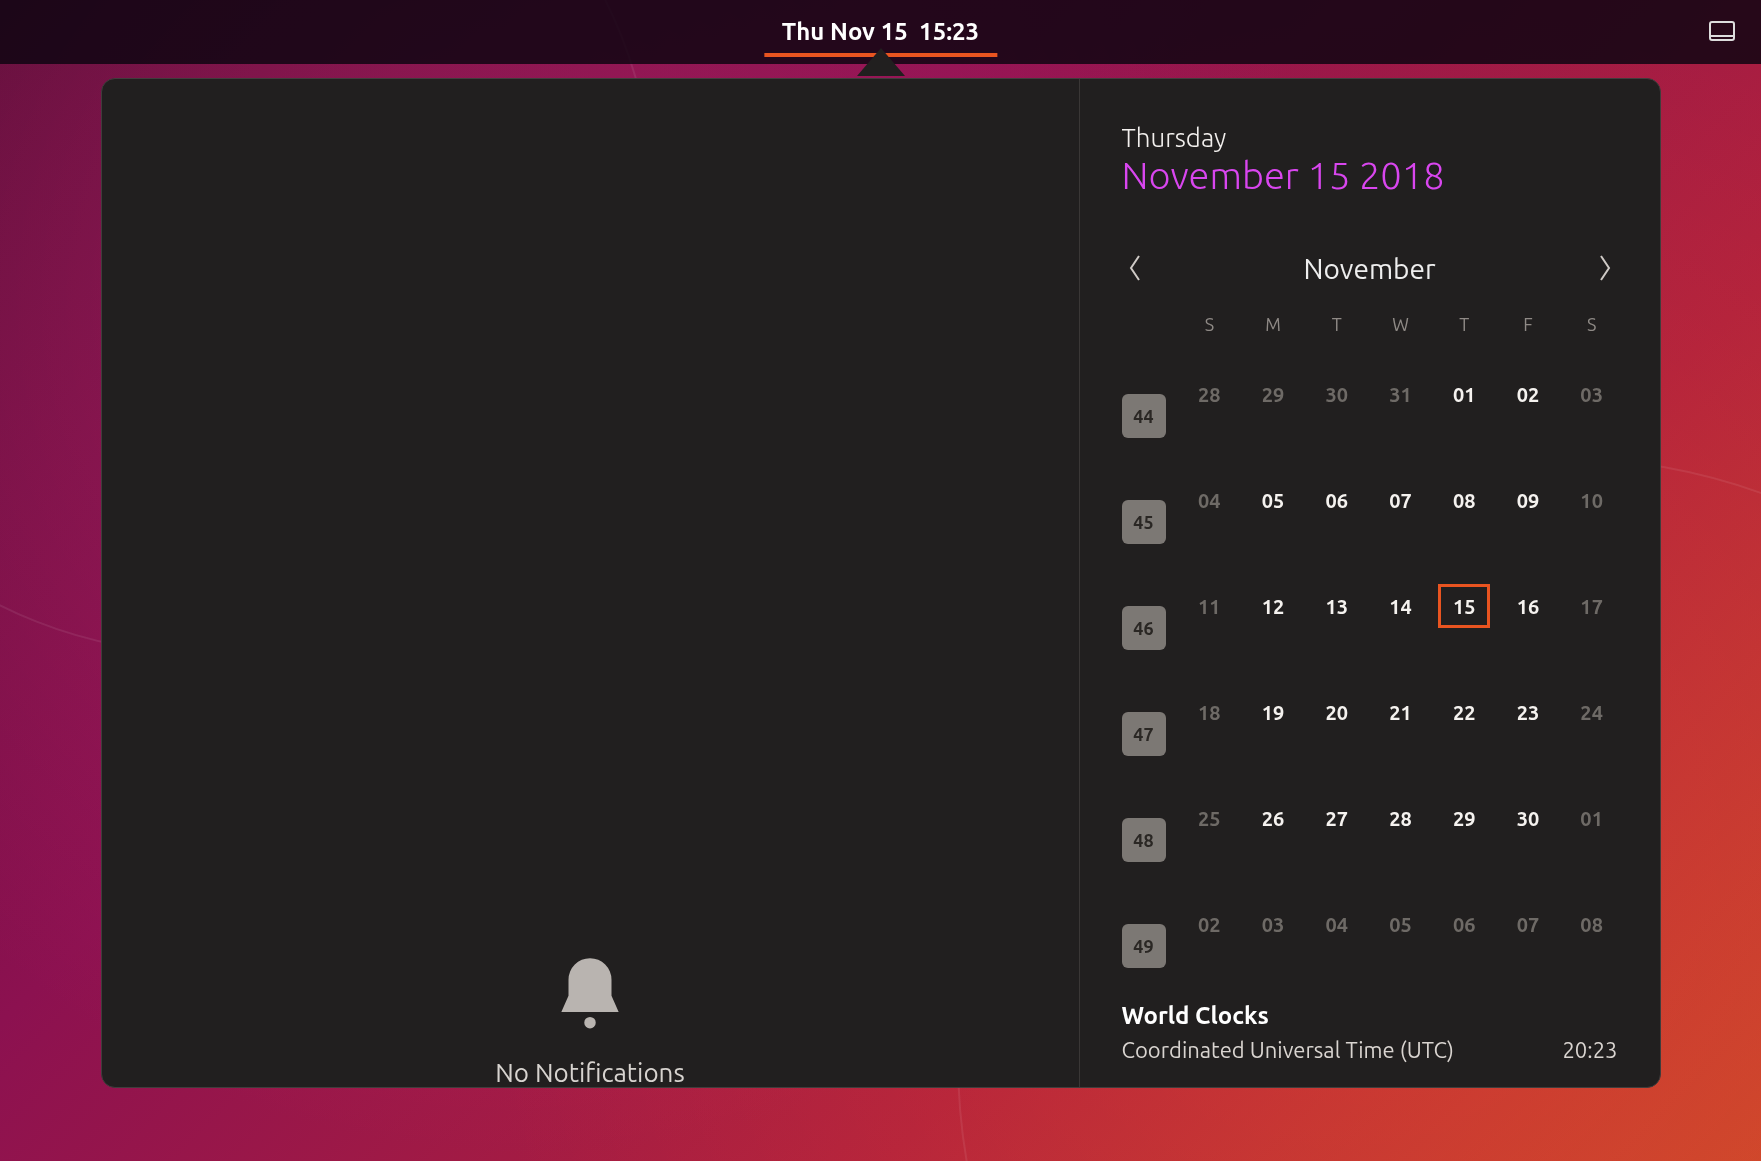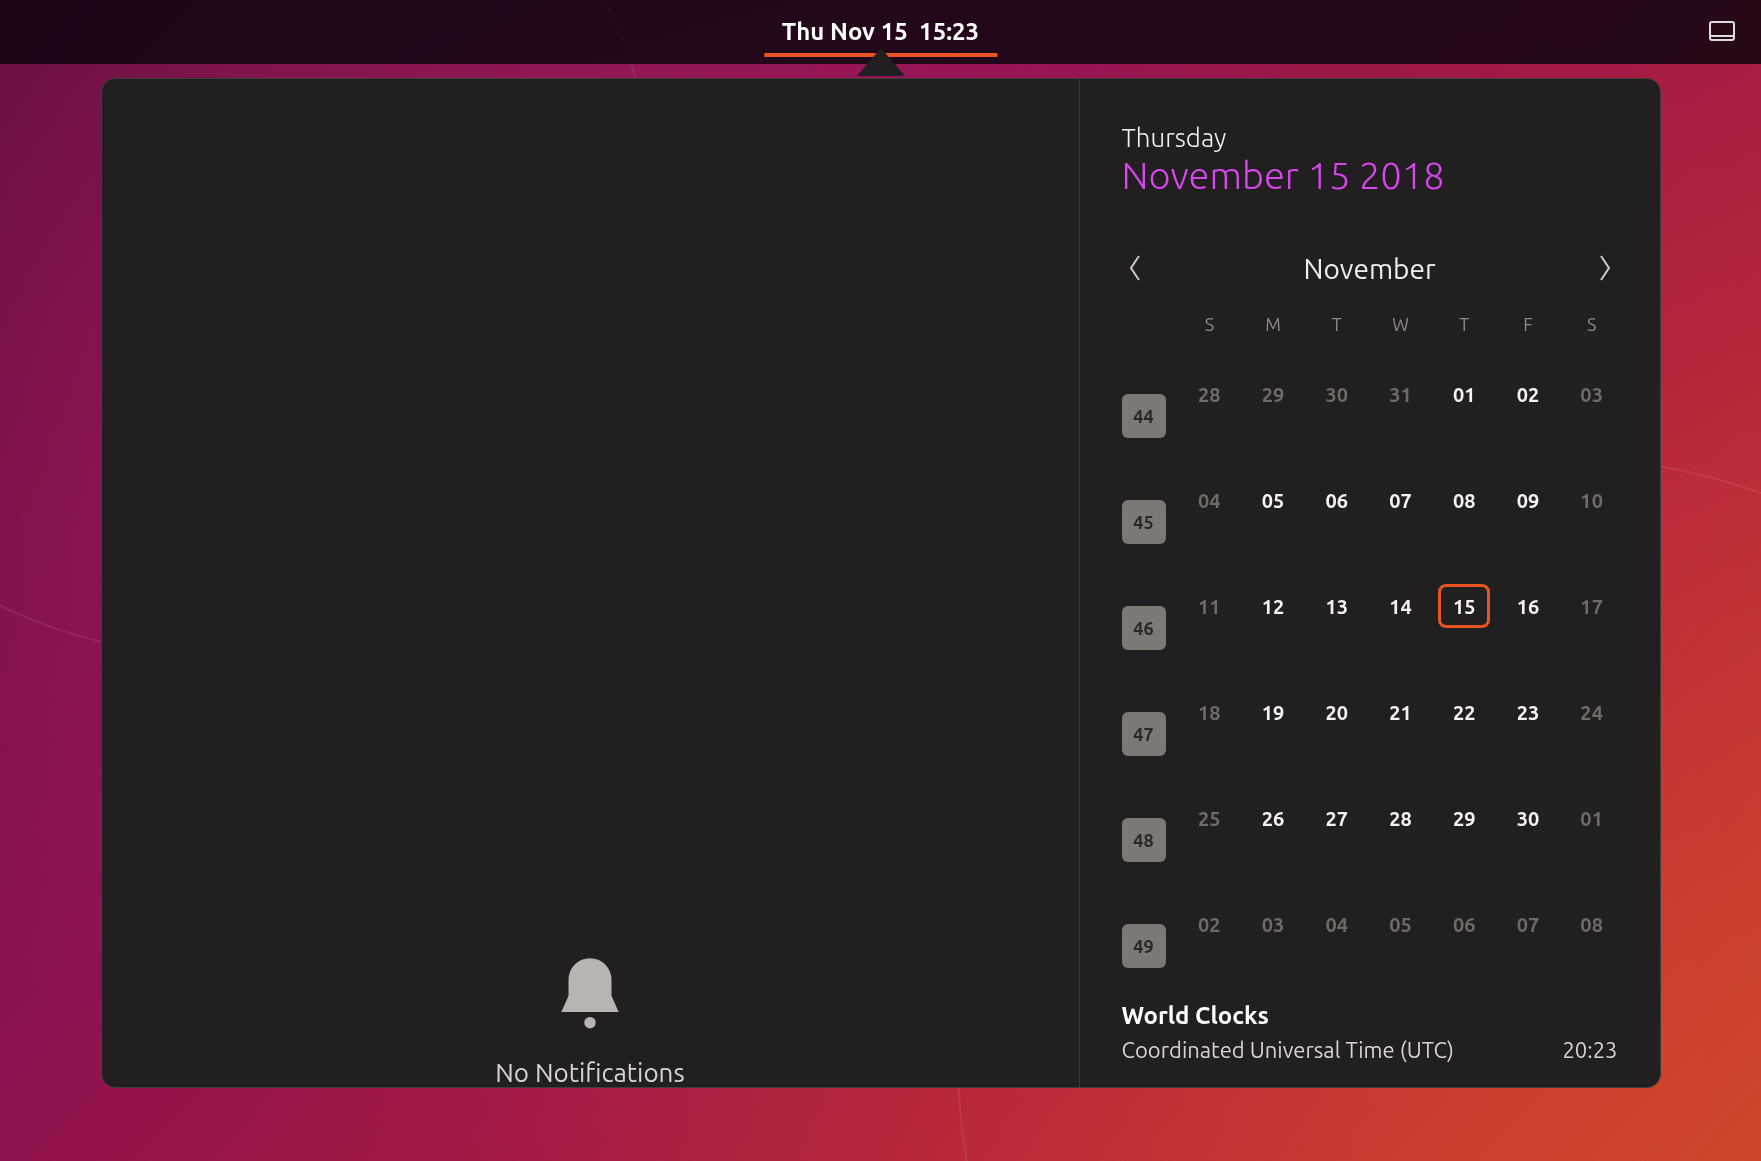--- a/index.html
+++ b/index.html
@@ -131,21 +131,21 @@
   .day {
     height:44px;
     display:flex; align-items:center; justify-content:center;
     font-size:20px; font-weight:600; border-radius:6px;
     cursor:pointer;
     border: 2px solid transparent;
   }
   .day.in   { color:#f5f2ef; }
   .day.out  { color:#6e6a66; font-weight:600; }
   .day.sat  { color:#6e6a66; }
-  .day.today{ border:3px solid #e95420; border-radius:8px; }
+  .day.today{ border:3px solid #e95420; border-radius:0; }
 
   .world { margin-top: 34px; }
   .world h3 { font-size:24px; font-weight:700; color:#fff; margin-bottom:8px;}
   .world-row { display:flex; justify-content:space-between; font-size:22px; color:#d9d4d0;text-align:right;}
 </style>
 </head>
 <body>
 
 <div class="wallpaper"></div>
 

